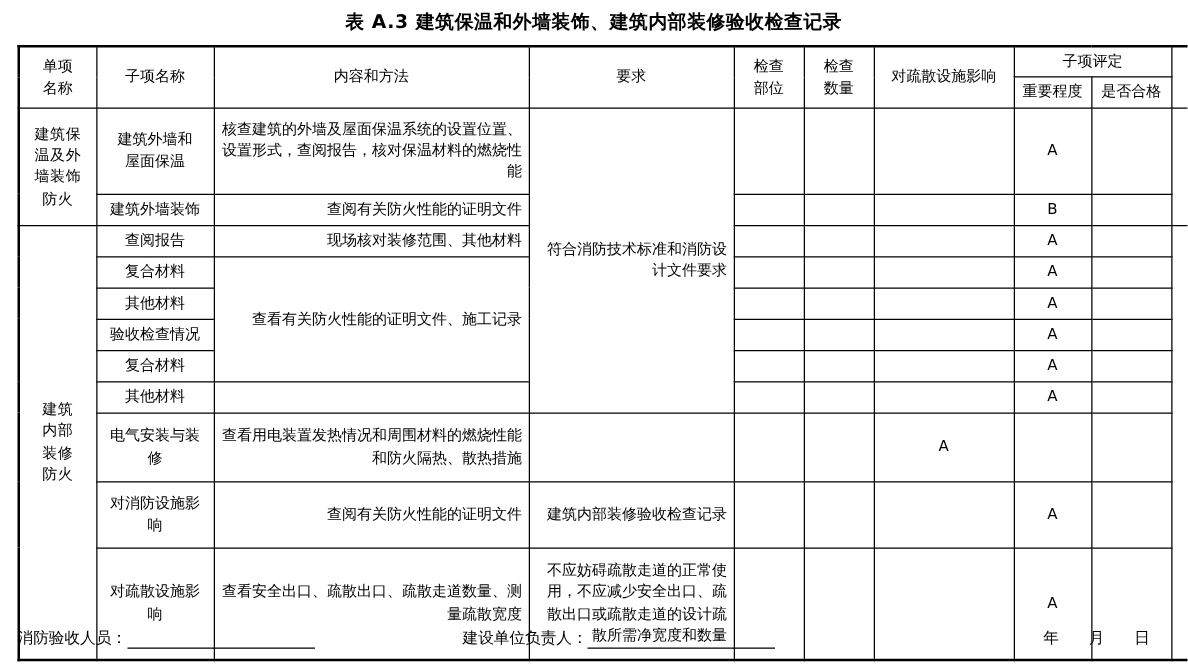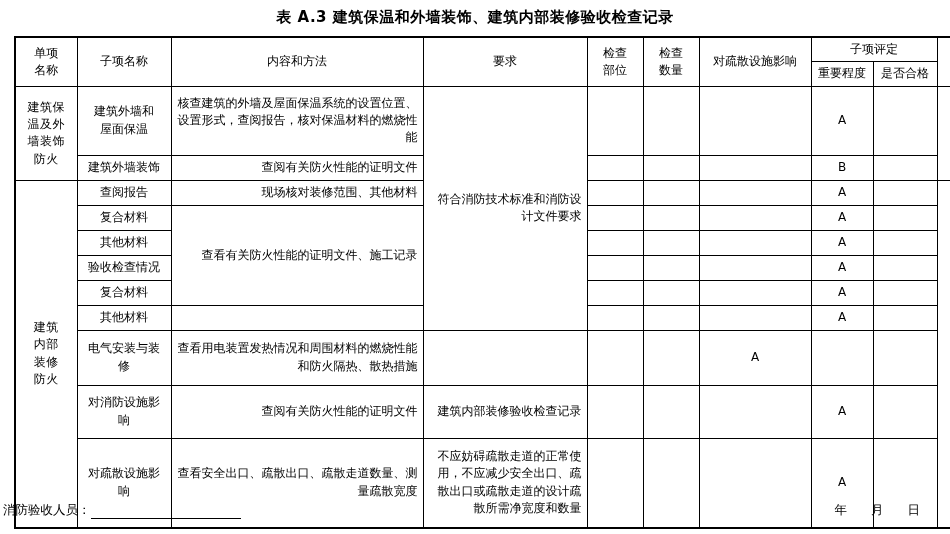--- a/index.html
+++ b/index.html
@@ -54,21 +54,21 @@
   .c-left { text-align: right; }
   .rowh { height: 25px; }
   .vert-label {
     text-align: center;
     font-size: 12.5px;
     line-height: 1.5;
     padding: 2px;
   }
   .footer {
     position: absolute;
-    left: 3px;
+    left: 14px;
     right: 14px;
     bottom: 8px;
     height: 28px;
     font-size: 12.5px;
   }
   .footer .f-item {
     position: absolute;
     white-space: nowrap;
   }
   .sig-line {
@@ -269,16 +269,19 @@
         <td></td>
       </tr>
 
     </tbody>
   </table>
 
   <div class="footer">
     <div class="f-item f-left">
       <span>消防验收人员：</span><span class="sig-line long"></span>
     </div>
+    <div class="f-item f-mid">
+      <span>建设单位负责人：</span><span class="sig-line long"></span>
+    </div>
     <div class="f-item f-right">年  月  日</div>
   </div>
 
 </div>
 
 </body></html>

